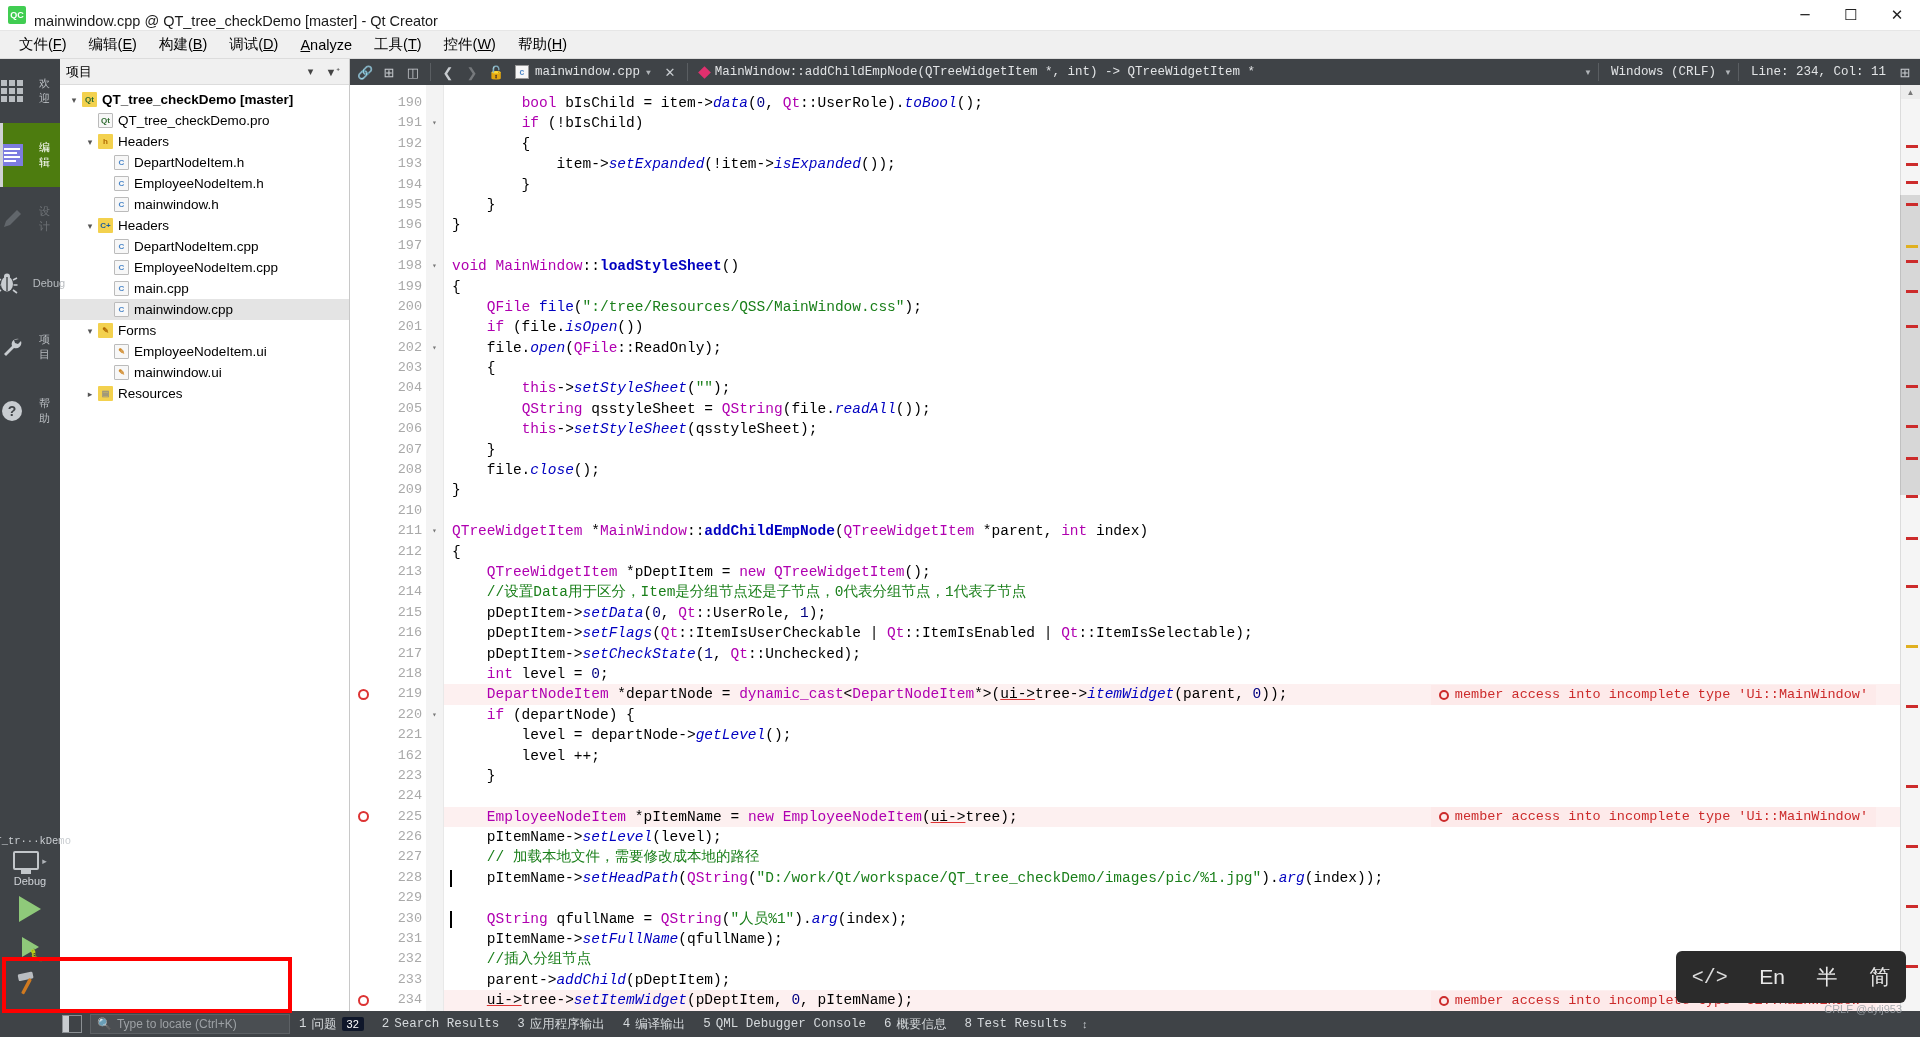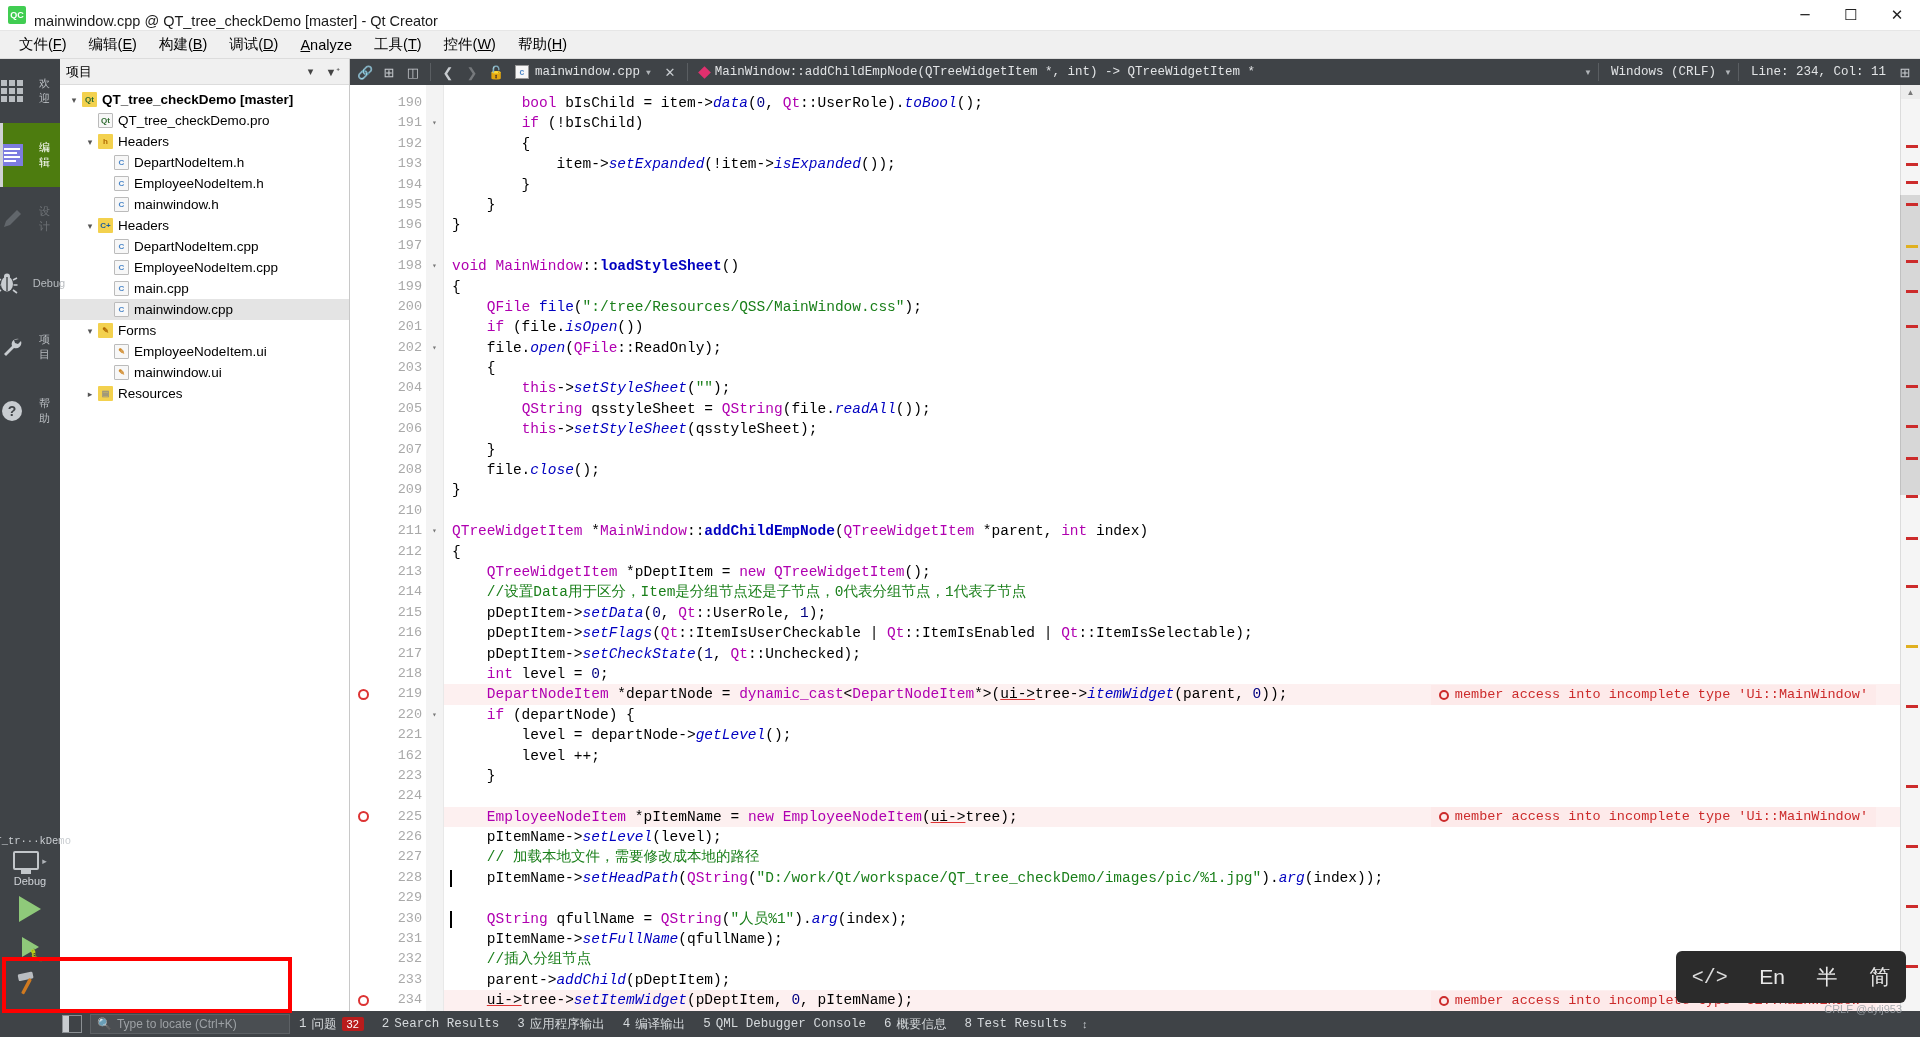--- a/index.html
+++ b/index.html
@@ -217,21 +217,21 @@
   }
   .sbtoggle i { display: block; width: 6px; height: 16px; background: #c8ccd0; }
   .locatebox {
     width: 200px; height: 20px; background: #4a4e52; border: 1px solid #5d6165; display: flex;
     align-items: center; gap: 5px; padding: 0 6px; color: #9da1a5; font-size: 12px;
     font-family: "Liberation Sans", sans-serif;
   }
   .outpane { display: flex; align-items: center; gap: 5px; padding: 0 9px; font-size: 12.5px;
     font-family: "Liberation Mono", monospace; color: #d6dadd; white-space: nowrap; }
   .outpane .idx { color: #d6dadd; }
-  .badge { background: #b91c1c; color: #ffffff; font-size: 11px; padding: 1px 5px; border-radius: 2px; font-family: "Liberation Sans", sans-serif; }
+  .badge { background: #0f172a; color: #ffffff; font-size: 11px; padding: 1px 5px; border-radius: 2px; font-family: "Liberation Sans", sans-serif; }
   .updown { color: #c0c4c8; font-size: 11px; padding: 0 6px; }
 
   
   .imebar {
     position: absolute; right: 14px; bottom: 34px; width: 230px; height: 52px;
     background: #2b2b2b; border-radius: 6px; display: flex; align-items: center;
     justify-content: space-around; color: #e8e8e8; z-index: 30;
   }
   .imebar .seg { font-size: 21px; font-family: "Liberation Sans", sans-serif; }
   .imebar .code { font-family: "Liberation Mono", monospace; font-size: 20px; color: #dcdcdc; }

